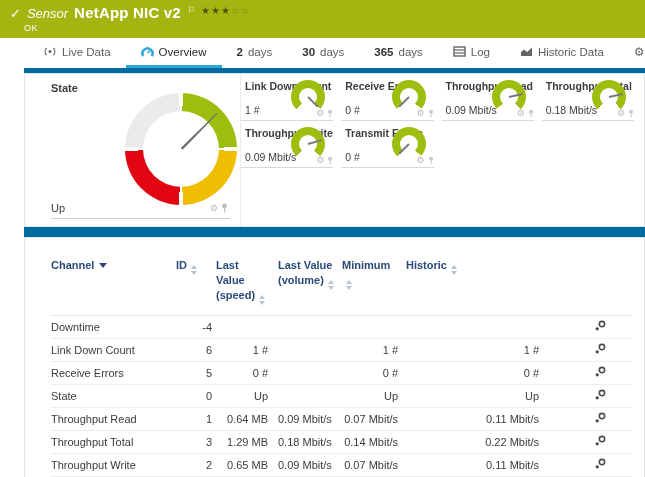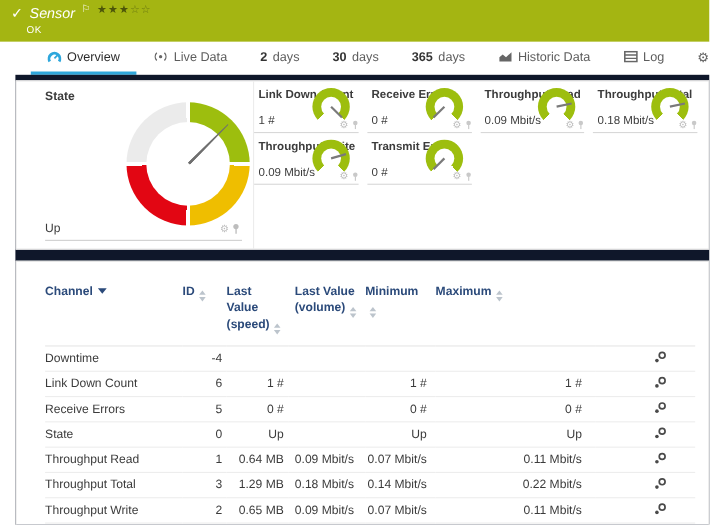--- a/index.html
+++ b/index.html
@@ -21,21 +21,21 @@
   
   .tabbar { height:30px; display:flex; align-items:stretch; padding-left:28px; background:#fff; }
   .tab { display:flex; align-items:center; gap:5px; padding:0 15px; font-size:11.5px;
          color:#5d5d5d; border-bottom:3px solid transparent; cursor:pointer; white-space:nowrap; }
   .tab.active { color:#2b2b2b; border-bottom-color:#2EA7DC; }
   .tab b { color:#333; font-weight:700; }
   .tab svg { flex:0 0 auto; }
   .gearchar { font-size:12px; color:#666; line-height:1; }
 
   
-  .content { position:relative; margin-left:14px; height:409px; background:#0f172a;
+  .content { position:relative; margin-left:24px; height:409px; background:#0369a1;
              padding-top:5px; overflow:hidden; }
   .card { background:#fff; border:1px solid #E2E2E2; }
 
   
   .card-gauges { height:154px; display:flex; }
   .state-tile { position:relative; width:216px; border-right:1px solid #ECECEC; flex:0 0 auto; }
   .state-label { position:absolute; left:26px; top:8px; font-size:11px; font-weight:600; color:#3c3c3c; }
   .donut { position:absolute; left:100px; top:19px; width:112px; height:112px; border-radius:50%;
     background:conic-gradient(from 0deg,
       #fff 0 2deg, #9DBE0E 2deg 88deg, #fff 88deg 92deg,
@@ -93,67 +93,68 @@
 </style>
 </head>
 <body>
 
 <div class="screen">
 
   <div class="topbar">
     <div class="topbar-line1">
       <span class="check">✓</span>
       <span class="kind">Sensor</span>
+      <span class="title">NetApp NIC v2</span>
       <span class="flag">⚐</span>
       <span class="stars"><span>★★★</span><span class="empty">☆☆</span></span>
     </div>
     <div class="status-ok">OK</div>
   </div>
 
   <div class="tabbar">
+    <div class="tab">
+      <svg width="14" height="11" viewBox="0 0 14 11">
+        <circle cx="7" cy="5.5" r="1.5" fill="#666"></circle>
+        <path d="M3.5 2 A5.2 5.2 0 0 0 3.5 9" fill="none" stroke="#666" stroke-width="1.2"></path>
+        <path d="M10.5 2 A5.2 5.2 0 0 1 10.5 9" fill="none" stroke="#666" stroke-width="1.2"></path>
+      </svg>
+      <span>Live Data</span>
+    </div>
     <div class="tab active">
       <svg width="13" height="12" viewBox="0 0 13 12">
         <path d="M2.2 10 A5 5 0 1 1 10.8 10" fill="none" stroke="#2EA7DC" stroke-width="2.6"></path>
         <line x1="6.5" y1="7" x2="10" y2="3.5" stroke="#2EA7DC" stroke-width="1.6"></line>
       </svg>
       <span>Overview</span>
     </div>
     <div class="tab">
-      <svg width="14" height="11" viewBox="0 0 14 11">
-        <circle cx="7" cy="5.5" r="1.5" fill="#666"></circle>
-        <path d="M3.5 2 A5.2 5.2 0 0 0 3.5 9" fill="none" stroke="#666" stroke-width="1.2"></path>
-        <path d="M10.5 2 A5.2 5.2 0 0 1 10.5 9" fill="none" stroke="#666" stroke-width="1.2"></path>
-      </svg>
-      <span>Live Data</span>
-    </div>
-    <div class="tab">
       <b>2</b>
       <span>days</span>
     </div>
     <div class="tab">
       <b>30</b>
       <span>days</span>
     </div>
     <div class="tab">
       <b>365</b>
       <span>days</span>
-    </div>
-    <div class="tab">
-      <svg width="13" height="11" viewBox="0 0 13 11">
-        <path d="M1 10 L1 6 L4 3.5 L7 6 L12 1.5 L12 10 Z" fill="#666"></path>
-      </svg>
-      <span>Historic Data</span>
     </div>
     <div class="tab">
       <svg width="13" height="11" viewBox="0 0 13 11">
         <rect x="1" y="1" width="11" height="9" fill="none" stroke="#666" stroke-width="1.4"></rect>
         <line x1="1" y1="4" x2="12" y2="4" stroke="#666" stroke-width="1.2"></line>
         <line x1="1" y1="7" x2="12" y2="7" stroke="#666" stroke-width="1.2"></line>
       </svg>
       <span>Log</span>
+    </div>
+    <div class="tab">
+      <svg width="13" height="11" viewBox="0 0 13 11">
+        <path d="M1 10 L1 6 L4 3.5 L7 6 L12 1.5 L12 10 Z" fill="#666"></path>
+      </svg>
+      <span>Historic Data</span>
     </div>
     <div class="tab">
       <span class="gearchar">⚙</span>
 
     </div>
   </div>
 
   <div class="content">
 
     <div class="card card-gauges">
@@ -306,21 +307,21 @@
                     <i class="dn"></i>
                   </span></div>
             </th>
             <th class="ta-r pad-min">
               <span>Minimum</span><span class="sort">
                   <i class="up"></i>
                   <i class="dn"></i>
                 </span>
             </th>
             <th class="ta-r pad-max">
-              <span>Maximum</span><span class="sort">
+              <span>Historic</span><span class="sort">
                   <i class="up"></i>
                   <i class="dn"></i>
                 </span>
             </th>
             <th></th>
           </tr>
         </thead>
         <tbody>
   <tr>
     <td>Downtime</td>

